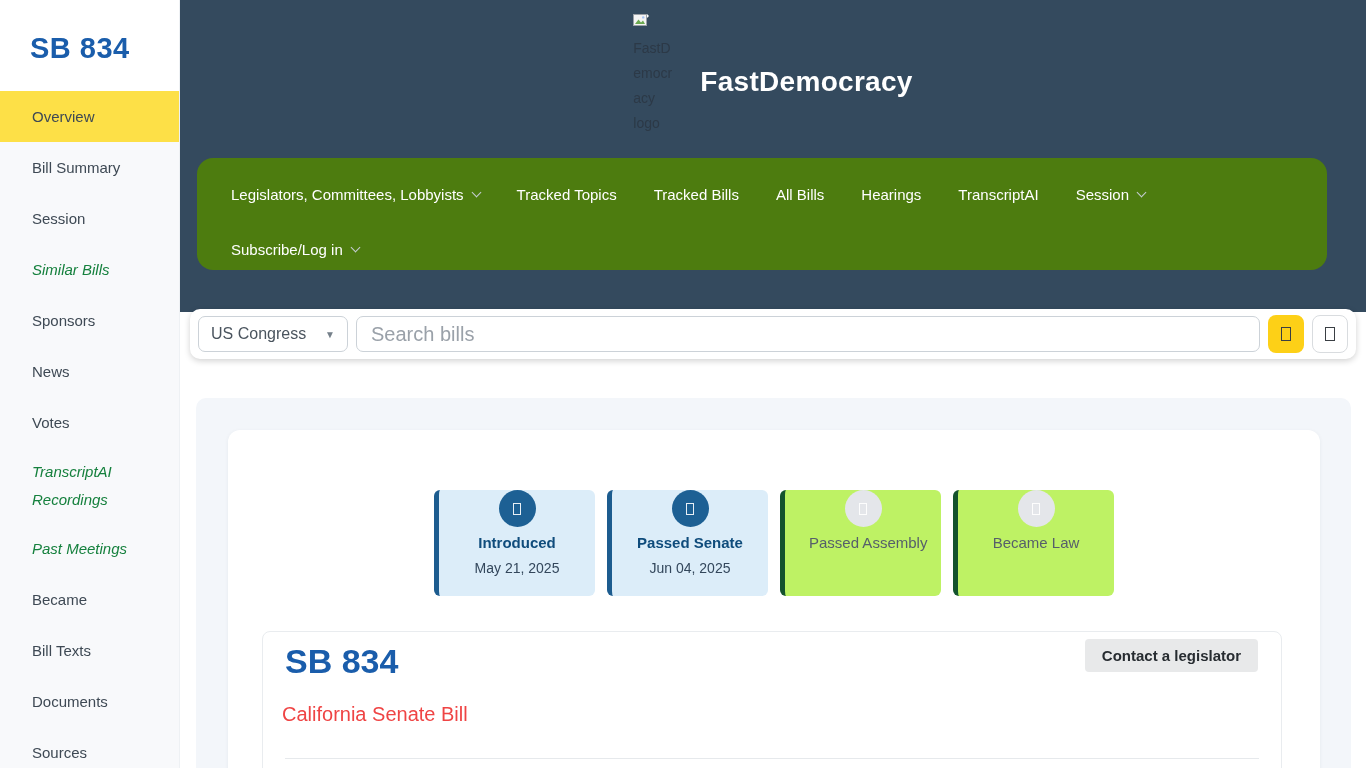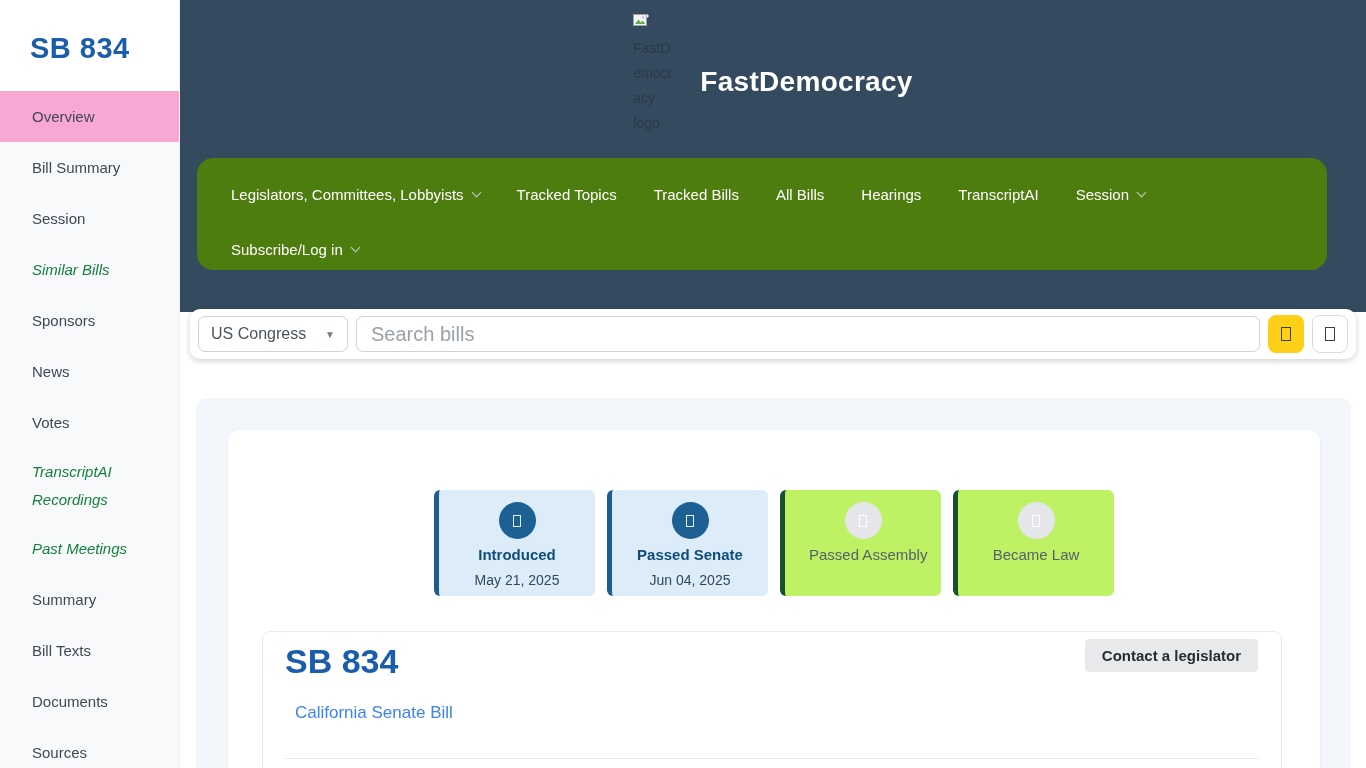--- a/index.html
+++ b/index.html
@@ -4,21 +4,21 @@
 <style>
   * { margin:0; padding:0; box-sizing:border-box; }
   html,body { width:1366px; height:768px; overflow:hidden; }
   body { font-family:"Liberation Sans", sans-serif; background:#ffffff; position:relative; }
 
   
   .sidebar { position:absolute; left:0; top:0; width:180px; height:768px; background:#ffffff; border-right:1px solid #eef1f4; z-index:6; }
   .sidebar-title { padding:32px 0 0 30px; font-size:29px; font-weight:700; color:#1a5dab; letter-spacing:.5px; }
   .side-nav { margin-top:26px; }
   .side-item { height:51px; display:flex; align-items:center; padding-left:32px; font-size:15px; color:#3e4954; background:#f8f9fb; cursor:pointer; }
-  .side-item.active { background:#f9a8d4; }
+  .side-item.active { background:#fde047; }
   .side-item.disabled { color:#15803d;font-style:italic; }
   .side-item.tall { height:75px; line-height:28px; }
   .side-item.tall span { width:110px; }
 
   
   .header { position:absolute; left:180px; top:0; width:1186px; height:312px; background:#344a5e; }
   .logo-row { position:absolute; top:10px; left:0; width:100%; display:flex; justify-content:center; align-items:flex-start; gap:25px; }
   .broken-img { width:42px; min-height:133px; color:#2c3947; font-size:14px; line-height:25px; word-wrap:break-word; }
   .broken-icon { display:inline-block; vertical-align:middle; margin-right:2px; }
   .brand-title { margin-top:56px; color:#ffffff; font-size:28px; font-weight:700; letter-spacing:.3px; }
@@ -39,38 +39,38 @@
   .btn-search { background:#fdd017; border:none; }
   .btn-alt { background:#ffffff; border:1px solid #d9dcdf; }
   .tofu { display:inline-block; width:10px; height:14px; border:1.5px solid #3a3f44; }
 
   
   .content-panel { position:absolute; left:196px; top:398px; width:1155px; height:370px; background:#f3f6fa; border-radius:10px 10px 0 0; }
   .main-card { position:absolute; left:32px; top:32px; width:1092px; height:400px; background:#ffffff; border-radius:12px; box-shadow:0 1px 4px rgba(27,46,68,.06); }
 
   
   .timeline { position:absolute; top:60px; left:0; width:100%; display:flex; justify-content:center; gap:12px; }
-  .t-card { width:161px; height:106px; border-radius:6px; padding-top:12px; text-align:center; }
+  .t-card { width:161px; height:106px; border-radius:6px; padding-top:0; text-align:center; }
   .t-card.complete { background:#dcedf9; border-left:5px solid #1c5c8f; }
   .t-card.pending { background:#bef264; border-left:5px solid #14532d; }
   .t-circle { width:37px; height:37px; border-radius:50%; margin:0 auto; display:flex; align-items:center; justify-content:center; }
   .complete .t-circle { background:#1d6094; }
   .pending .t-circle { background:#e4e6ea; }
   .t-circle .tofu { width:8px; height:12px; border-color:rgba(255,255,255,.9); }
   .t-title { margin-top:7px; font-size:15px; }
   .complete .t-title { color:#0f4c7c; font-weight:700; }
   .pending .t-title { color:#565f6a; font-weight:400; }
   .t-card:nth-child(3) .t-title { text-align:left; padding-left:24px; }
   .t-date { margin-top:9px; font-size:14px; color:#33475c; }
 
   
   .bill-card { position:absolute; left:34px; top:201px; width:1020px; height:200px; background:#ffffff; border:1px solid #e9ecef; border-radius:8px; }
   .bill-number { position:absolute; left:22px; top:10px; font-size:34px; font-weight:700; color:#1a5dab; }
   .contact-btn { position:absolute; right:23px; top:7px; height:33px; padding:0 17px; background:#e8e9ea; border:none; border-radius:4px; font-family:"Liberation Sans",sans-serif; font-size:15px; font-weight:700; color:#272c31; cursor:pointer; }
-  .bill-subtitle { position:absolute; left:32px; top:71px; font-size:17px; color:#3b82f6; }
+  .bill-subtitle { position:absolute; left:19px; top:71px; font-size:20px; color:#ef4444; }
   .bill-divider { position:absolute; left:22px; right:22px; top:126px; border-top:1px solid #e6e9ec; }
 </style>
 </head>
 <body>
 
 <aside class="sidebar">
   <div class="sidebar-title">SB 834</div>
   <nav class="side-nav">
     <div class="side-item active">
         <span>Overview</span>
@@ -93,21 +93,21 @@
     <div class="side-item">
         <span>Votes</span>
       </div>
     <div class="side-item disabled tall">
         <span>TranscriptAI Recordings</span>
       </div>
     <div class="side-item disabled">
         <span>Past Meetings</span>
       </div>
     <div class="side-item">
-        <span>Summary</span>
+        <span>Became</span>
       </div>
     <div class="side-item">
         <span>Bill Texts</span>
       </div>
     <div class="side-item">
         <span>Documents</span>
       </div>
     <div class="side-item">
         <span>Sources</span>
       </div>

